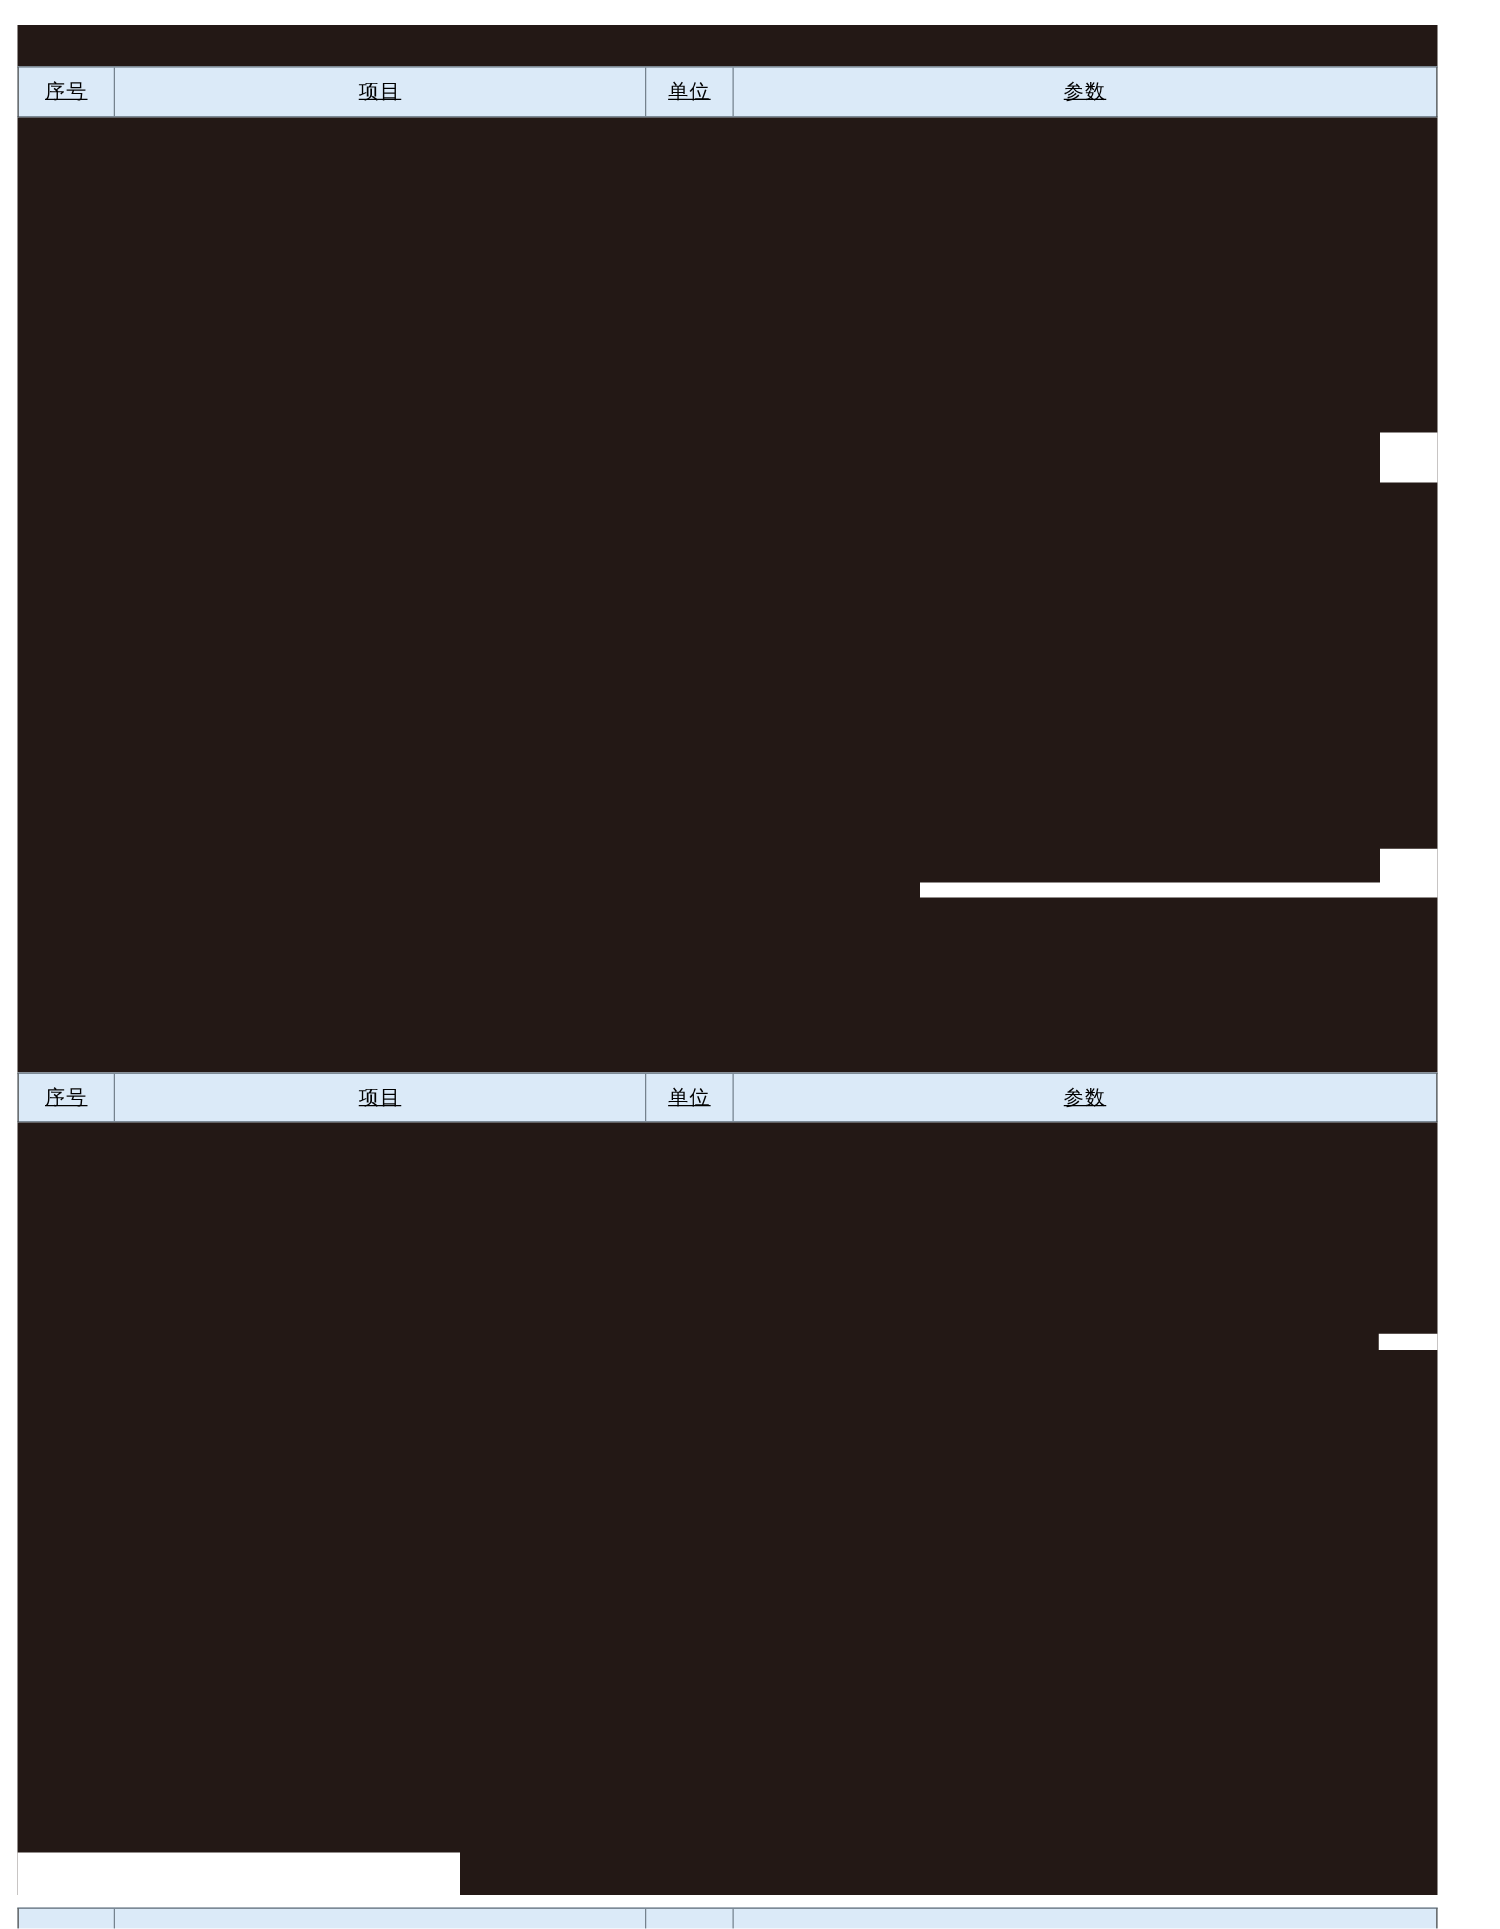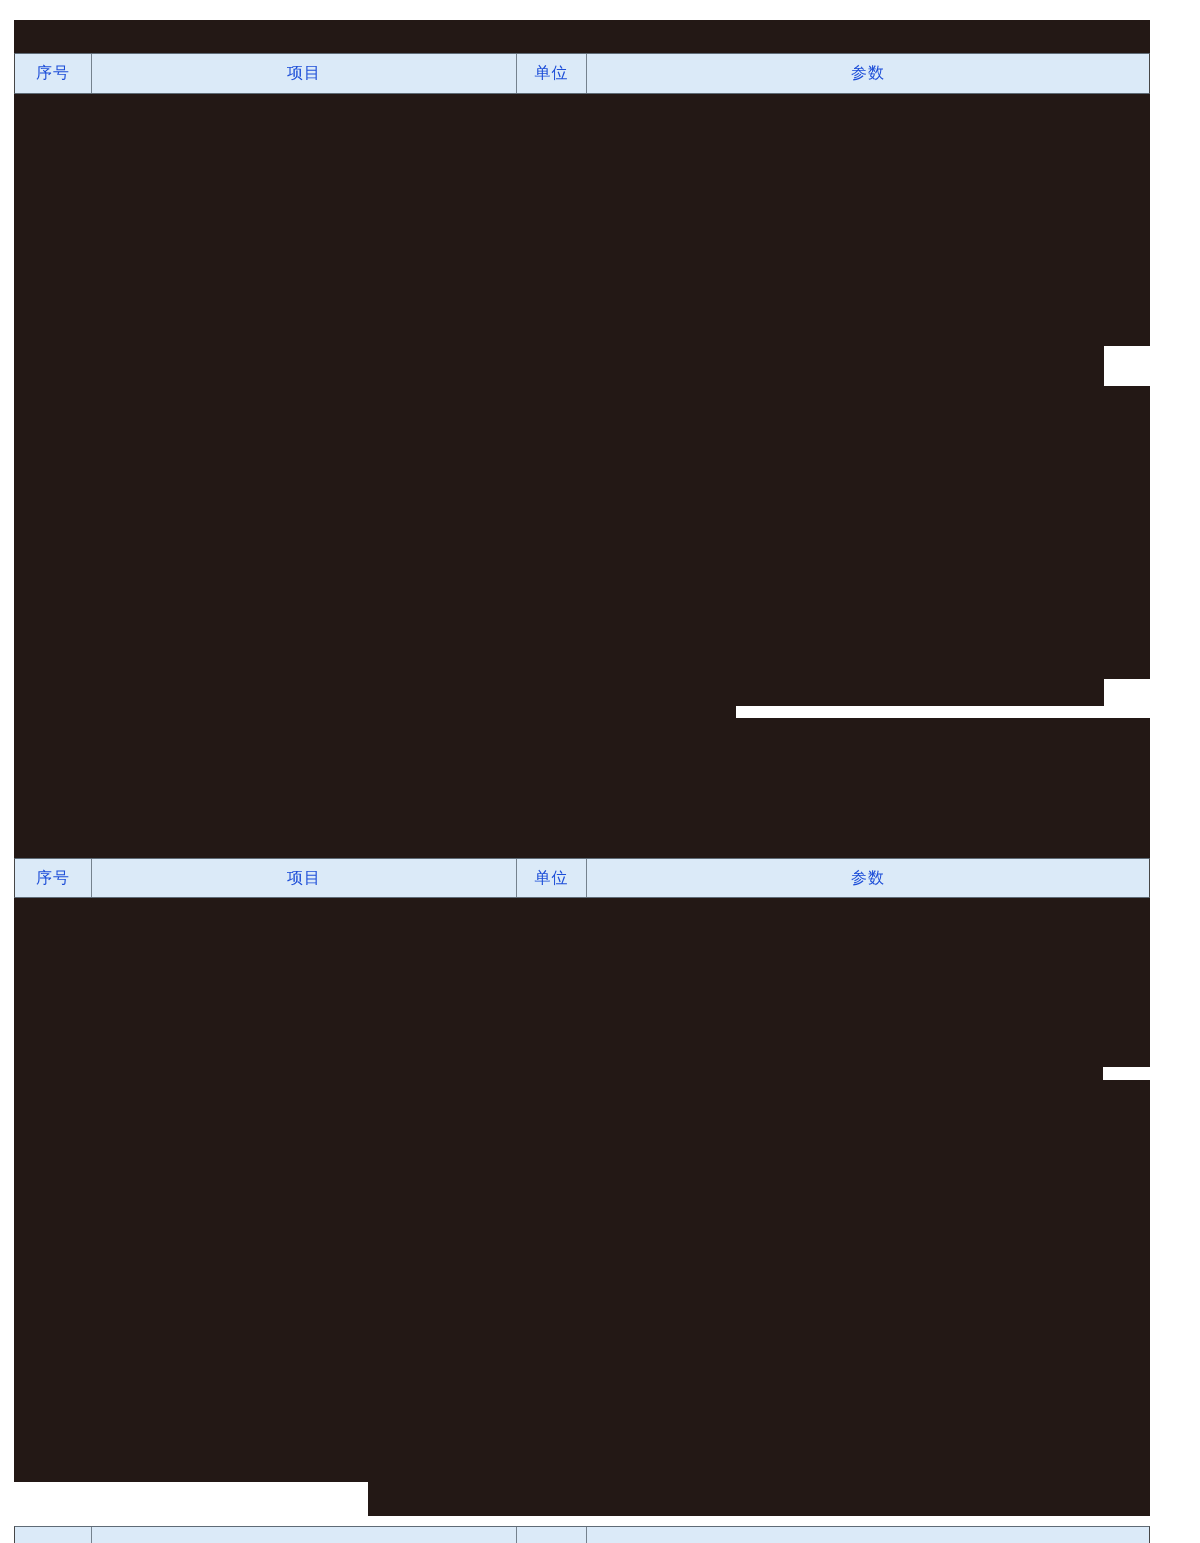--- a/index.html
+++ b/index.html
@@ -38,24 +38,25 @@
     border-top: 1px solid #5f6b76;
     border-bottom: 1px solid #5f6b76;
     border-left: 1px solid #474747;
     border-right: 1px solid #474747;
   }
   .hdr-cell {
     display: flex;
     align-items: center;
     justify-content: center;
     font-size: 16px;
-    color: #1d4ed8;
+    color: #000000;
     letter-spacing: 1px;
     border-right: 1px solid #75828e;
     height: 100%;
+    text-decoration: underline;
   }
   .hdr-cell:last-child { border-right: none; }
   .col-no   { width: 77px; }
   .col-item { width: 425px; }
   .col-unit { width: 70px; }
   .col-param{ flex: 1; }
 
   
   .hdr-partial {
     position: absolute;

